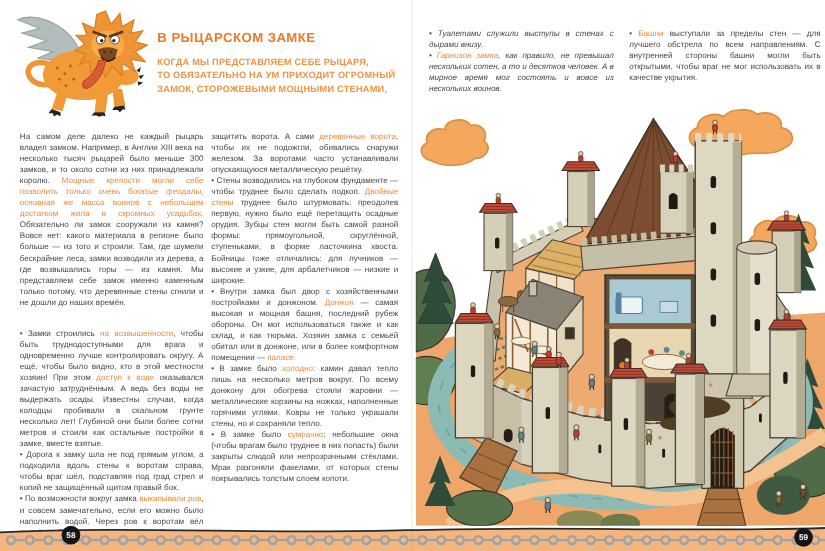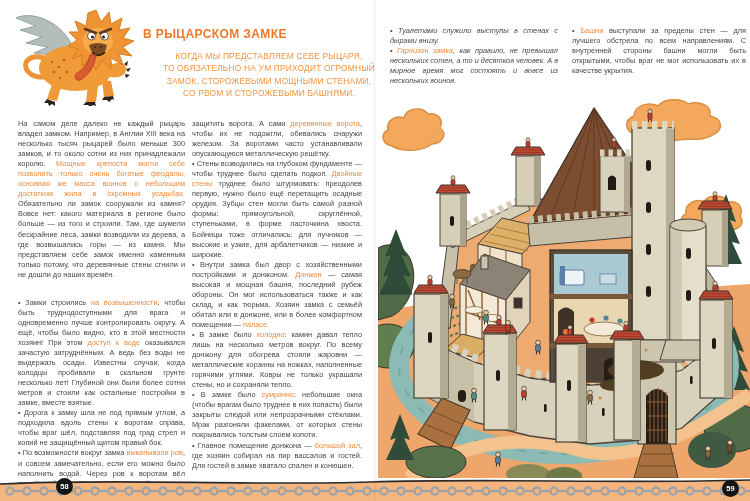--- a/index.html
+++ b/index.html
@@ -4,21 +4,21 @@
 <style>
   html,body{margin:0;padding:0;}
   body{
     width:750px;height:501px;position:relative;overflow:hidden;
     background:#ffffff;
     font-family:"Liberation Sans",sans-serif;
   }
   .abs{position:absolute;}
   
   .page-title{left:143px;top:27px;font-size:12px;font-weight:bold;color:#ed7a2c;letter-spacing:.4px;white-space:nowrap;}
-  .intro{left:158px;top:50px;width:222px;font-size:8.4px;font-weight:normal;color:#f09440;line-height:12.4px;letter-spacing:.2px;text-align:center;}
+  .intro{left:143px;top:50px;width:222px;font-size:8.4px;font-weight:bold;color:#f09440;line-height:12.4px;letter-spacing:.2px;}
   
   .col{position:absolute;font-size:7.35px;line-height:10.05px;color:#474747;text-align:justify;}
   .col p{margin:0;}
   .col p.gap{margin-bottom:18px;}
   .hl{color:#ee8a3c;}
   
   .badge{position:absolute;width:17px;height:17px;border-radius:50%;background:#151515;color:#fff;
          font-size:7.5px;font-weight:bold;display:flex;align-items:center;justify-content:center;z-index:6;}
   #badge58{left:18px;top:478px;margin-left:38px;}
   #badge59{left:722px;top:480px;}
@@ -75,36 +75,34 @@
     <path d="M80,48 Q86,55 93,48" stroke="#3a2210" stroke-width="1.6" fill="none"></path>
     <path d="M84,51 C82,63 77,70 70,75 C66,78 61,75 64,70 C70,66 76,60 78,51 Z" fill="#d95b33" stroke="#b84325" stroke-width="1"></path>
   </g>
 </svg>
 
 <div class="abs page-title">В РЫЦАРСКОМ ЗАМКЕ</div>
 <div class="abs intro">
     <div>КОГДА МЫ ПРЕДСТАВЛЯЕМ СЕБЕ РЫЦАРЯ,</div>
     <div>ТО ОБЯЗАТЕЛЬНО НА УМ ПРИХОДИТ ОГРОМНЫЙ</div>
     <div>ЗАМОК, СТОРОЖЕВЫМИ МОЩНЫМИ СТЕНАМИ,</div>
-    <div>СО РВОМ И СТОРОЖЕВЫМИ БАШНЯМИ.</div>
   </div>
 
 <div id="lcol1" class="col" style="left:18px;top:119px;width:167px;">
     <p class="gap"><span>На самом деле далеко не каждый рыцарь владел замком. Например, в Англии XIII века на несколько тысяч рыцарей было меньше 300 замков, и то около сотни из них принадлежали королю. </span><span class="hl">Мощные крепости могли себе позволить только очень богатые феодалы, основная же масса воинов с небольшим достатком жила в скромных усадьбах.</span><span> Обязательно ли замок сооружали из камня? Вовсе нет: какого материала в регионе было больше — из того и строили. Там, где шумели бескрайние леса, замки возводили из дерева, а где возвышались горы — из камня. Мы представляем себе замок именно каменным только потому, что деревянные стены сгнили и не дошли до наших времён.</span></p>
     <p><span>• </span><span>Замки строились </span><span class="hl">на возвышенности</span><span>, чтобы быть труднодоступными для врага и одновременно лучше контролировать округу. А ещё, чтобы было видно, кто в этой местности хозяин! При этом </span><span class="hl">доступ к воде</span><span> оказывался зачастую затруднённым. А ведь без воды не выдержать осады. Известны случаи, когда колодцы пробивали в скальном грунте несколько лет! Глубиной они были более сотни метров и стоили как остальные постройки в замке, вместе взятые.</span></p>
     <p><span>• </span><span>Дорога к замку шла не под прямым углом, а подходила вдоль стены к воротам справа, чтобы враг шёл, подставляя под град стрел и копий не защищённый щитом правый бок.</span></p>
     <p><span>• </span><span>По возможности вокруг замка </span><span class="hl">выкапывали ров</span><span>, и совсем замечательно, если его можно было наполнить водой. Через ров к воротам вёл подъёмный мост. Подняв его, можно было</span></p>
   </div>
 <div id="lcol2" class="col" style="left:192px;top:119px;width:170px;">
     <p><span>защитить ворота. А сами </span><span class="hl">деревянные ворота</span><span>, чтобы их не подожгли, обивались снаружи железом. За воротами часто устанавливали опускающуюся металлическую решётку.</span></p>
     <p><span>• </span><span>Стены возводились на глубоком фундаменте — чтобы труднее было сделать подкоп. </span><span class="hl">Двойные стены</span><span> труднее было штурмовать: преодолев первую, нужно было ещё перетащить осадные орудия. Зубцы стен могли быть самой разной формы: прямоугольной, скруглённой, ступеньками, в форме ласточкина хвоста. Бойницы тоже отличались: для лучников — высокие и узкие, для арбалетчиков — низкие и широкие.</span></p>
     <p><span>• </span><span>Внутри замка был двор с хозяйственными постройками и донжоном. </span><span class="hl">Донжон</span><span> — самая высокая и мощная башня, последний рубеж обороны. Он мог использоваться также и как склад, и как тюрьма. Хозяин замка с семьёй обитал или в донжоне, или в более комфортном помещении — </span><span class="hl">паласе.</span></p>
     <p><span>• </span><span>В замке было </span><span class="hl">холодно</span><span>: камин давал тепло лишь на несколько метров вокруг. По всему донжону для обогрева стояли жаровни — металлические корзины на ножках, наполненные горячими углями. Ковры не только украшали стены, но и сохраняли тепло.</span></p>
     <p><span>• </span><span>В замке было </span><span class="hl">сумрачно</span><span>: небольшие окна (чтобы врагам было труднее в них попасть) были закрыты слюдой или непрозрачными стёклами. Мрак разгоняли факелами, от которых стены покрывались толстым слоем копоти.</span></p>
-    <p><span>• </span><span>Главное помещение донжона — </span><span class="hl">большой зал</span><span>, где хозяин собирал на пир вассалов и гостей. Для гостей в замке хватало спален и конюшен.</span></p>
   </div>
 
 <div id="rcol1" class="col" style="left:390px;top:26px;width:168px;font-style:italic;">
     <p><span>• </span><span>Туалетами служили выступы в стенах с дырами внизу.</span></p>
     <p><span>• </span><span class="hl">Гарнизон замка</span><span>, как правило, не превышал нескольких сотен, а то и десятков человек. А в мирное время мог состоять и вовсе из нескольких воинов.</span></p>
   </div>
 <div id="rcol2" class="col" style="left:572px;top:26px;width:174px;">
     <p><span>• </span><span class="hl">Башни</span><span> выступали за пределы стен — для лучшего обстрела по всем направлениям. С внутренней стороны башни могли быть открытыми, чтобы враг не мог использовать их в качестве укрытия.</span></p>
   </div>
 

